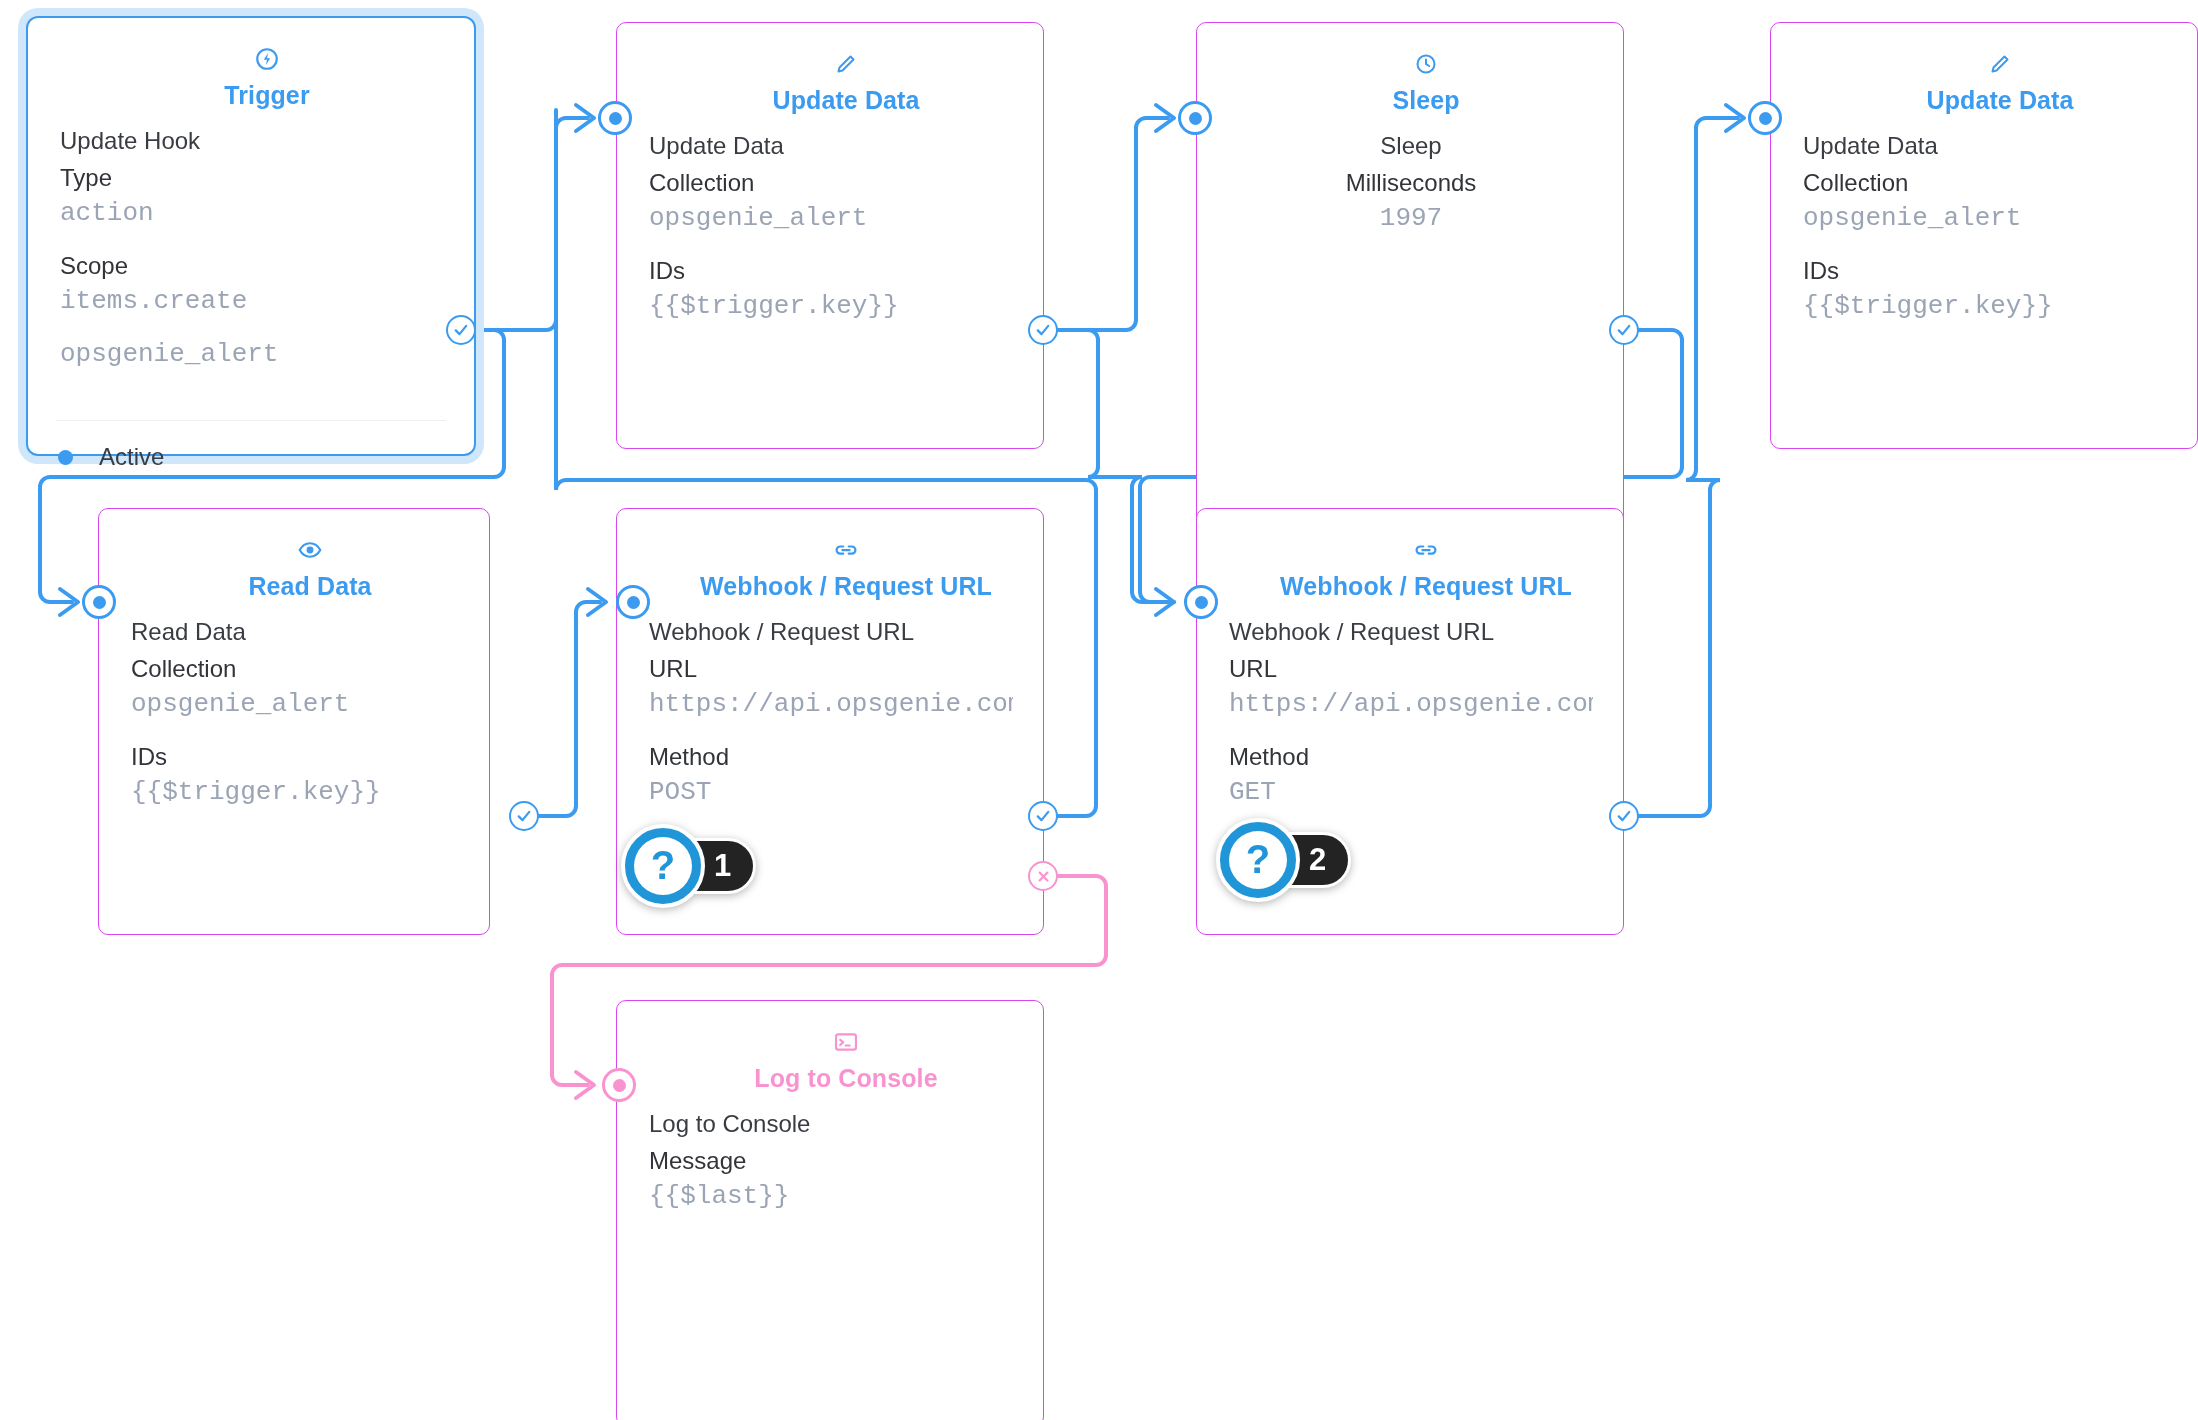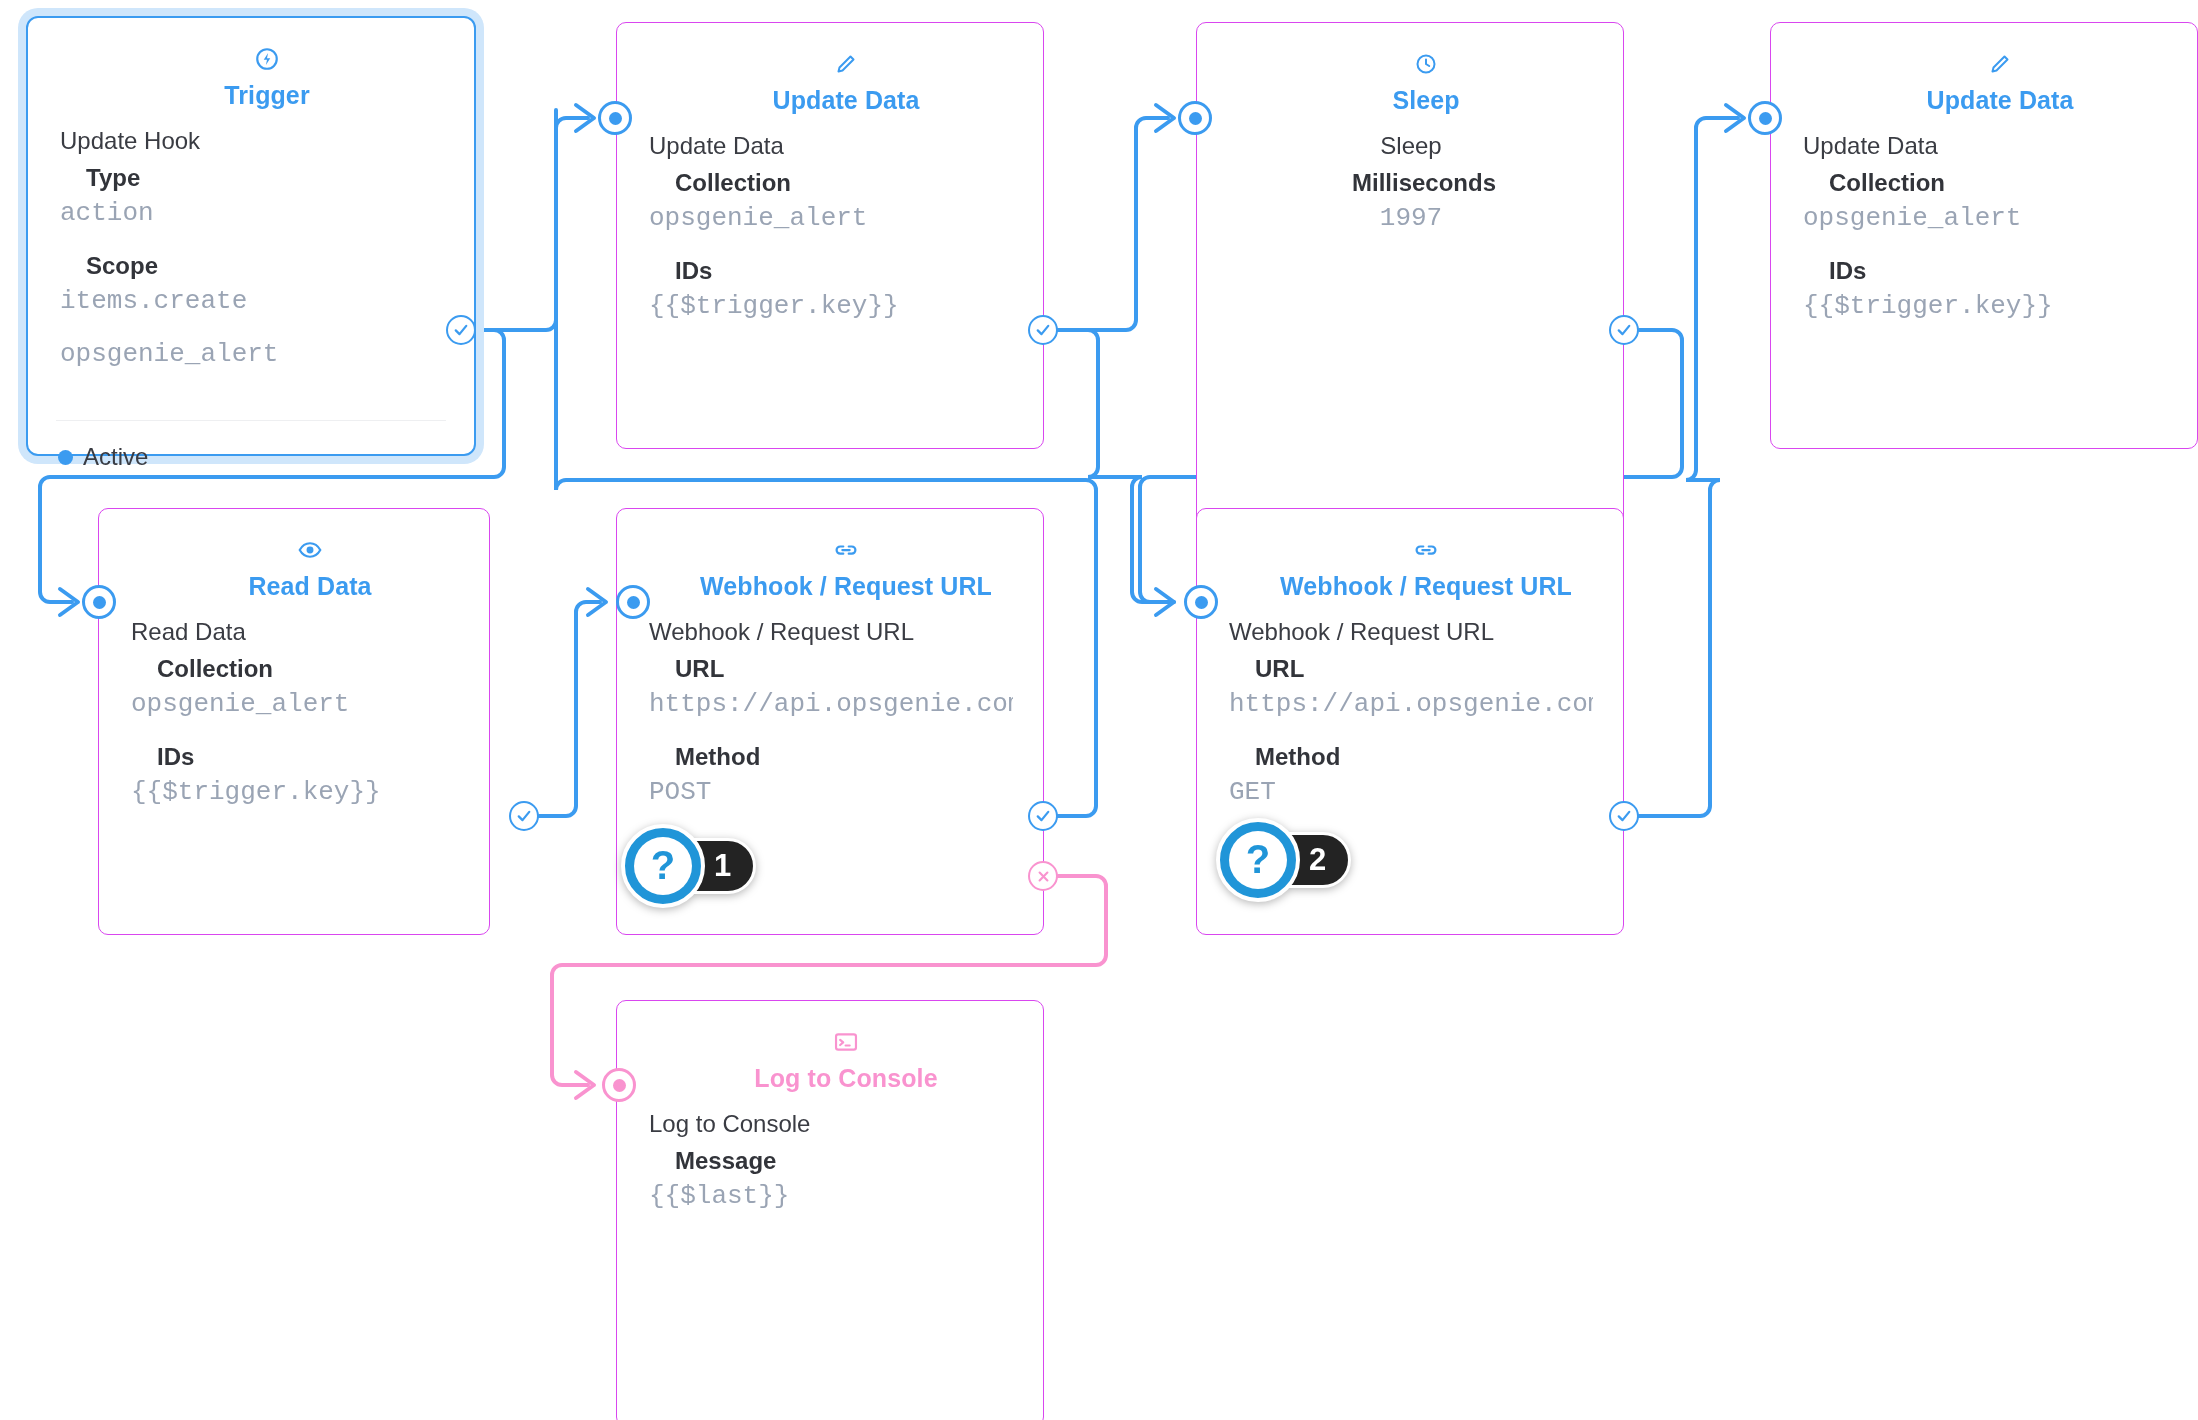--- a/index.html
+++ b/index.html
@@ -31,30 +31,30 @@
     color:#3b9bf0;
     line-height:1;
     flex-direction:column;
   }
   .card-head.pink{color:#f993cf;}
   .card-head .hicon{display:inline-flex;align-items:center;justify-content:center;width:26px;height:26px;}
   .card-body{padding:16px 30px 0 32px;}
   .row-title{
     font-size:24px;color:#3a3c43;line-height:1.45;margin-bottom:2px;font-weight:400;
   }
-  .lbl{font-size:24px;font-weight:bold;color:#32343a;line-height:1.42;margin-left:26px;}
+  .lbl{font-size:24px;font-weight:normal;color:#32343a;line-height:1.42;}
   .val{
     font-family:"Liberation Mono", monospace;
     font-size:26px;color:#9aa4b4;line-height:1.45;margin-bottom:16px;
     white-space:nowrap;overflow:hidden;
   }
   .val.last{margin-bottom:0;}
   .divider{height:1px;background:#eeeff1;margin:0 28px;}
   .status{
-    display:flex;align-items:center;gap:10px;
+    display:flex;align-items:center;gap:26px;
     padding:22px 0 0 30px;font-size:24px;color:#3a3c43;
   }
   .dot{width:15px;height:15px;border-radius:50%;background:#3b9bf0;display:inline-block;}
 
   
   .port{
     position:absolute;width:34px;height:34px;border-radius:50%;
     background:#fff;border:3px solid #3b9bf0;box-sizing:border-box;
     display:flex;align-items:center;justify-content:center;
   }

